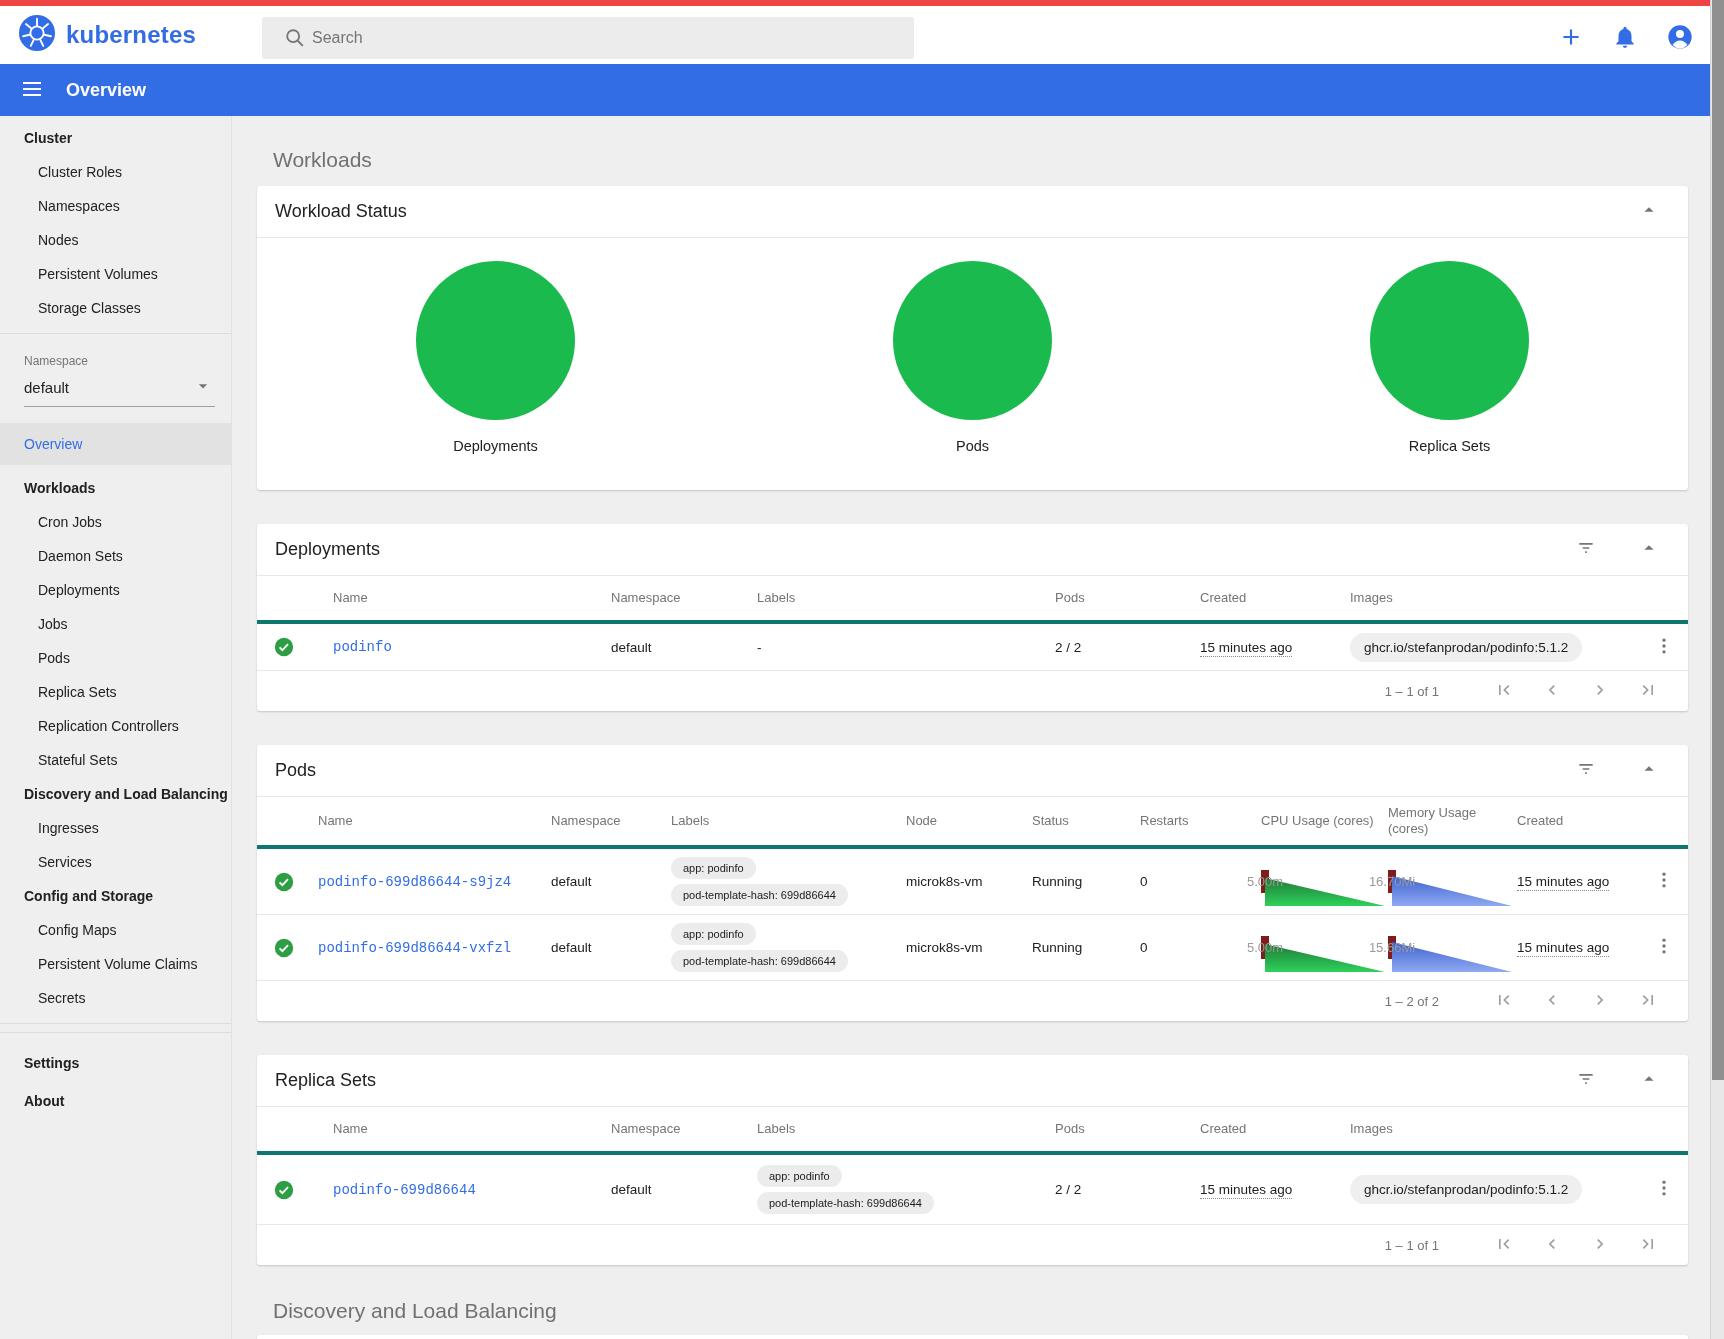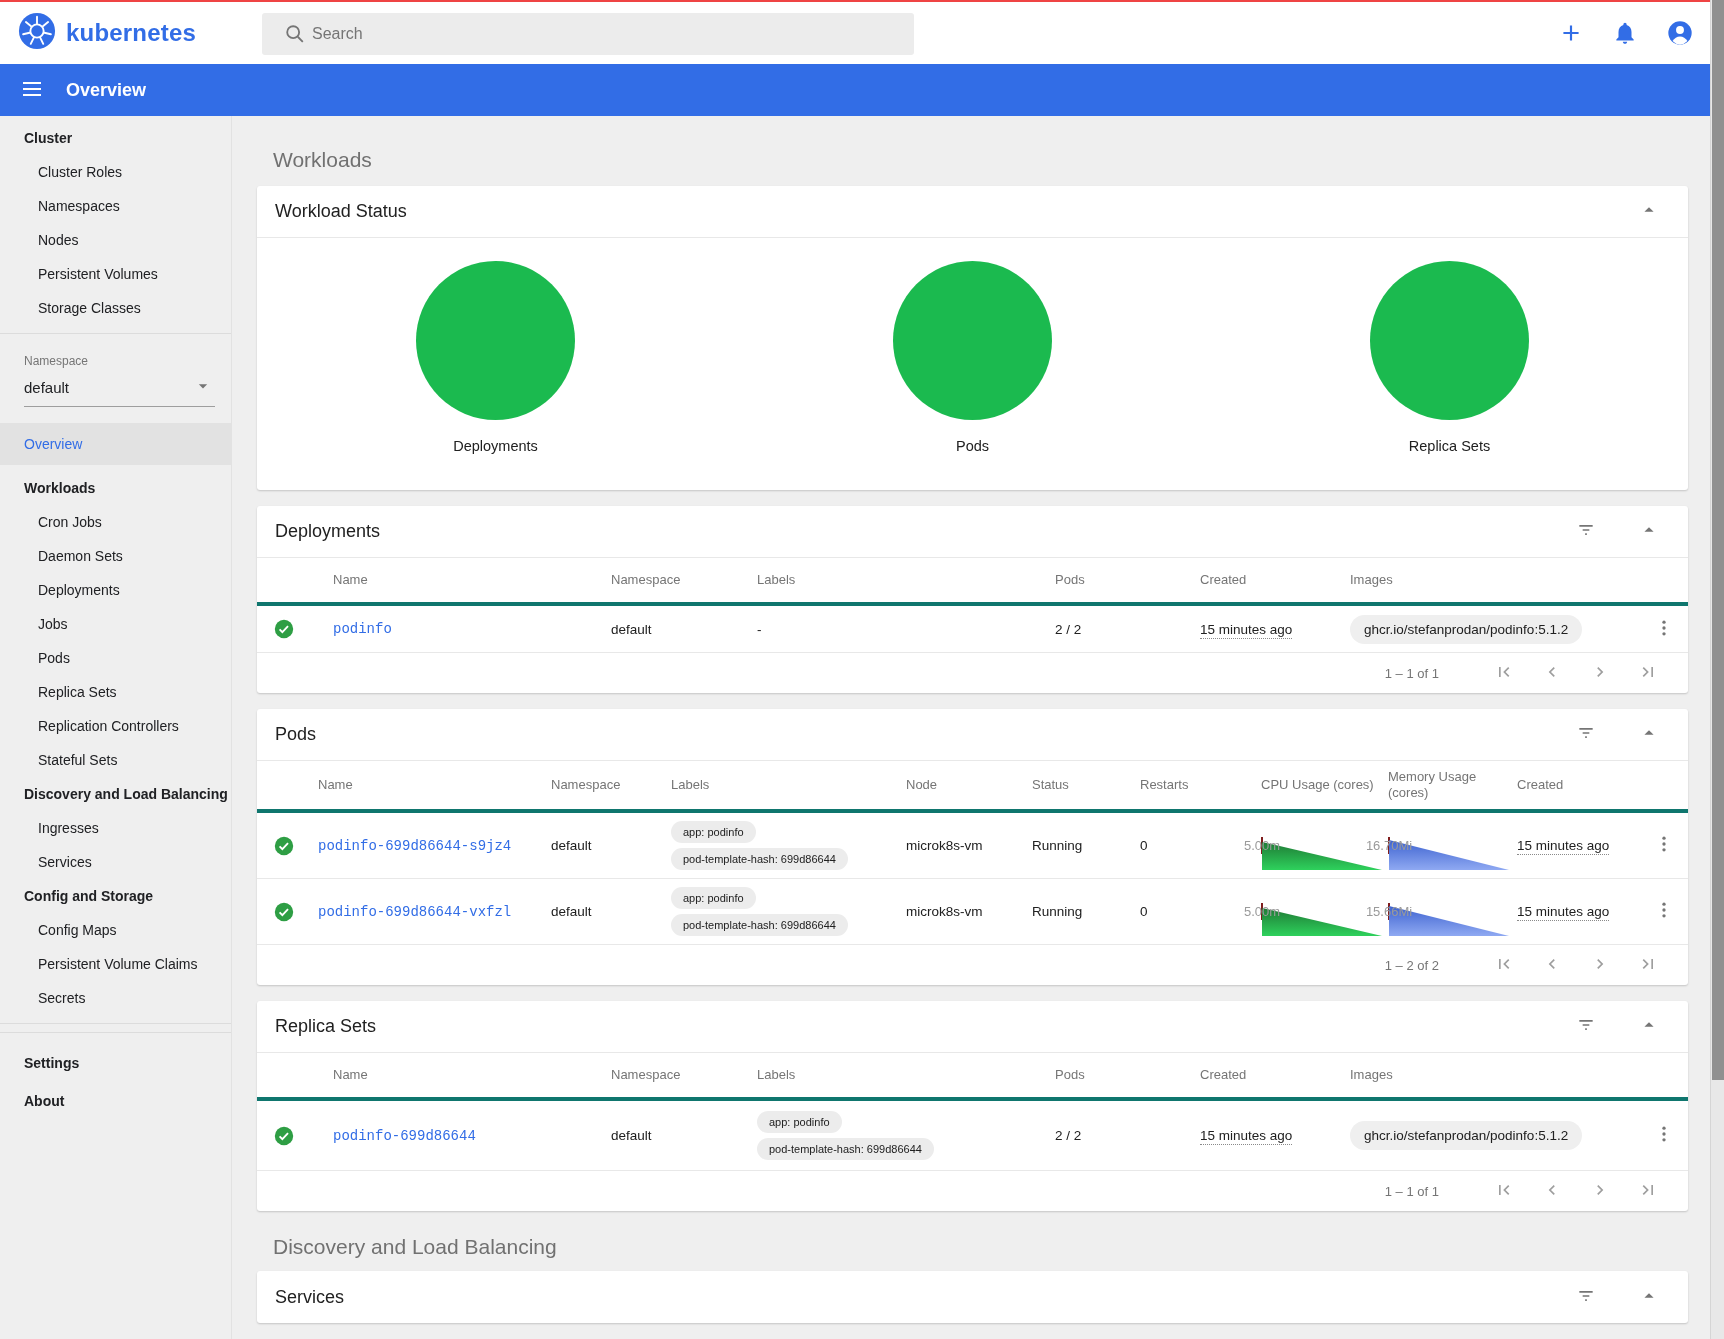--- a/index.html
+++ b/index.html
@@ -4,21 +4,21 @@
 <style>
   * { box-sizing: border-box; margin: 0; padding: 0; }
   html,body { width:1724px; height:1339px; overflow:hidden; }
   body {
     font-family:"Liberation Sans", sans-serif;
     background:#efefef; color:#212121; position:relative;
   }
   
   .app-header{
     height:64px; background:#fff; display:flex; align-items:center;
-    border-top:2px solid #ef4444; position:relative;
+    border-top:6px solid #ef4444; position:relative;
   }
   .brand{ display:flex; align-items:center; margin-left:18px; }
   .brand-text{ font-size:24px; font-weight:700; color:#326de6; margin-left:10px; letter-spacing:.2px; }
   .search{
     position:absolute; left:262px; top:11px; width:652px; height:42px;
     background:#ececec; border-radius:3px; display:flex; align-items:center; padding-left:20px;
   }
   .search input{
     border:none; background:transparent; outline:none; font-size:16px;
     font-family:"Liberation Sans",sans-serif; color:#5f6368; margin-left:30px; width:520px;
@@ -48,21 +48,21 @@
   .ns-value{ font-size:15px; }
   .side-active{
     background:#e2e2e2; color:#326de6; padding:13px 0 13px 24px; margin:4px 0 6px 0; cursor:pointer;
   }
   
   .main{ flex:1; padding:0 36px 0 25px; overflow:hidden; }
   .section-heading{ font-size:21px; font-weight:400; color:#717171; margin:32px 0 14px 16px; }
   .section-heading.second{ margin-top:24px; margin-bottom:12px; }
   .card{
     background:#fff; border-radius:3px; box-shadow:0 1px 2px rgba(0,0,0,.18);
-    margin-bottom:16px;
+    margin-bottom:34px;
   }
   .card-head{
     display:flex; align-items:center; height:52px; padding:0 28px 0 18px;
     border-bottom:1px solid #e8e8e8;
   }
   .card-title{ flex:1; font-size:18px; font-weight:400; color:#212121; }
   .head-filter{ margin-right:42px; }
   
   .ws-body{ display:flex; height:252px; }
   .ws-chart{ flex:1; display:flex; flex-direction:column; align-items:center; }
@@ -78,21 +78,21 @@
   .t-row.h47{ height:47px; }
   .t-row.h66{ height:66px; }
   .t-row.h70{ height:70px; }
   .cell{ padding-right:10px; }
   .row-status{ display:flex; justify-content:flex-start; padding-left:16px; }
   .link{ color:#326de6; font-size:14px; text-decoration:none; cursor:pointer;font-family:Liberation Mono, monospace; }
   .chips{ display:flex; flex-direction:column; align-items:flex-start; gap:5px; }
   .chip{ display:inline-block; background:#ececec; border-radius:13px; padding:5px 12px; font-size:11px; color:#212121; white-space:nowrap; }
   .img-chip{ display:inline-block; background:#efefef; border-radius:15px; padding:7px 14px; font-size:13.5px; white-space:nowrap; }
   .created{ border-bottom:1px dotted #8a8a8a; padding-bottom:1px; white-space:nowrap; }
-  .spark{ position:relative; width:122px; height:34px; background:#f1f1f1; border:1px solid #7f1d1d; }
+  .spark{ position:relative; width:122px; height:34px; background:#f1f1f1; border:4px solid #7f1d1d; }
   .spark svg{ position:absolute; left:0; top:0; }
   .spark-val{ position:absolute; inset:0; display:flex; align-items:center; justify-content:center; color:#9a9a9a; font-size:13px; }
   .t-foot{
     display:flex; align-items:center; justify-content:flex-end; height:40px;
     padding-right:30px; color:#757575; font-size:13px;
   }
   .pager{ display:flex; align-items:center; gap:28px; margin-left:55px; }
   .kebab{ display:flex; justify-content:center; cursor:pointer; }
   
   .scrollbar{ position:absolute; right:0; top:0; width:14px; height:1339px; background:#e8e8e8; border-left:1px solid #d5d5d5; }

